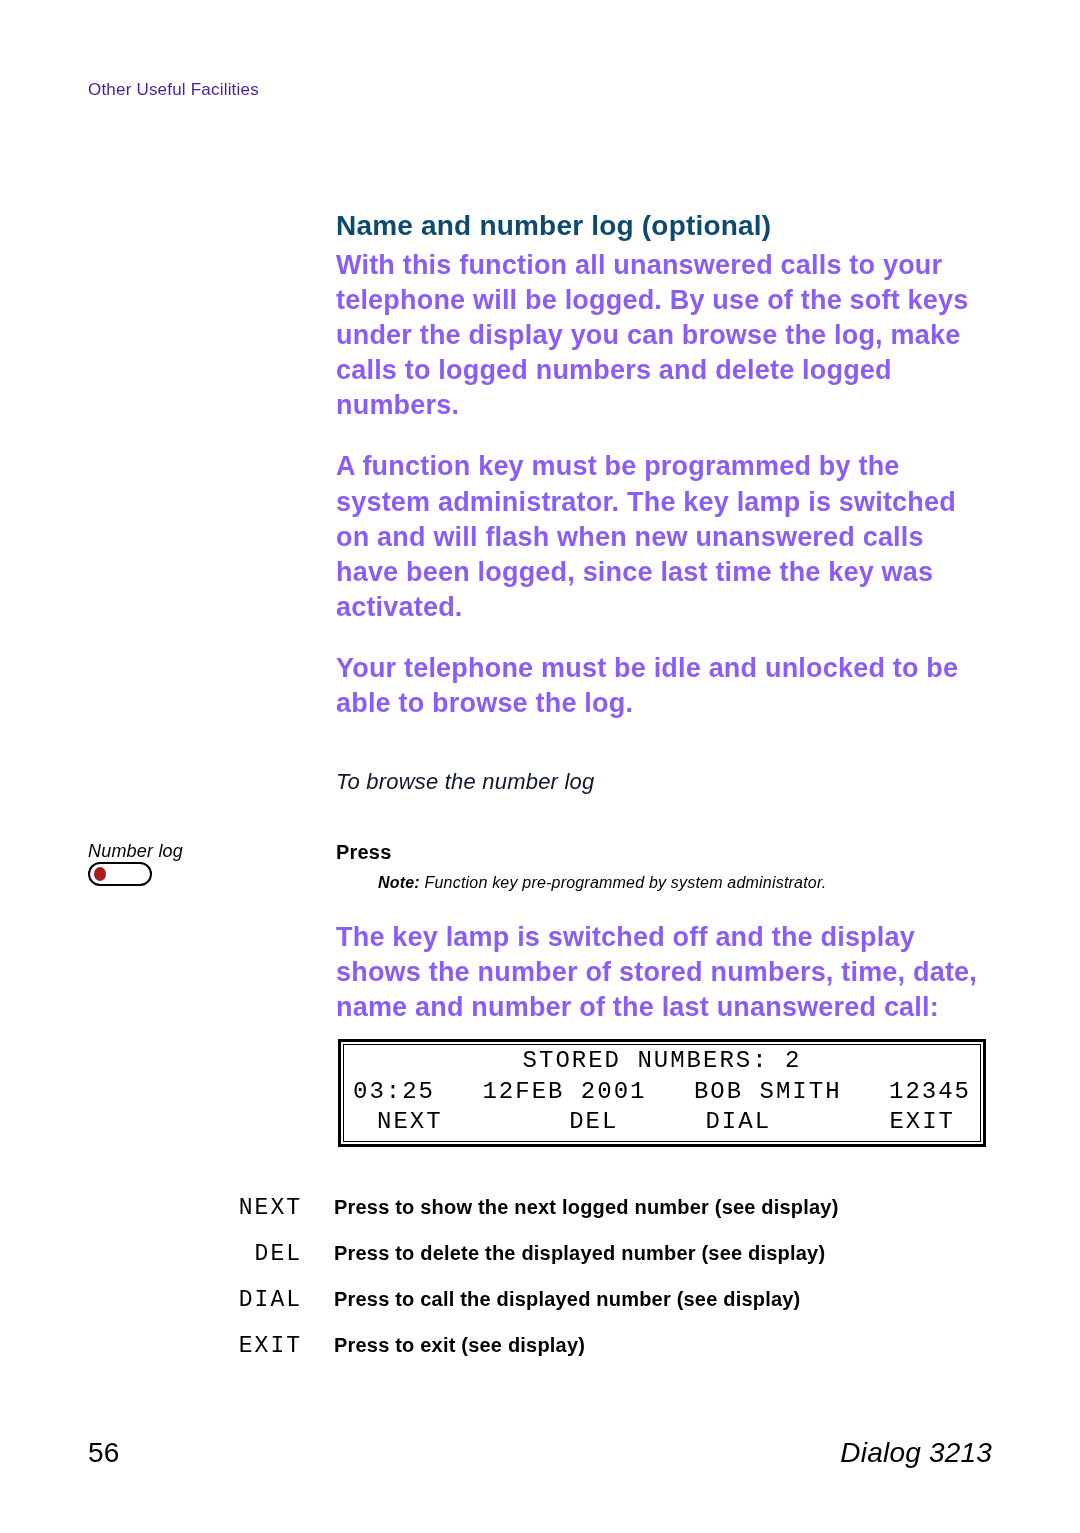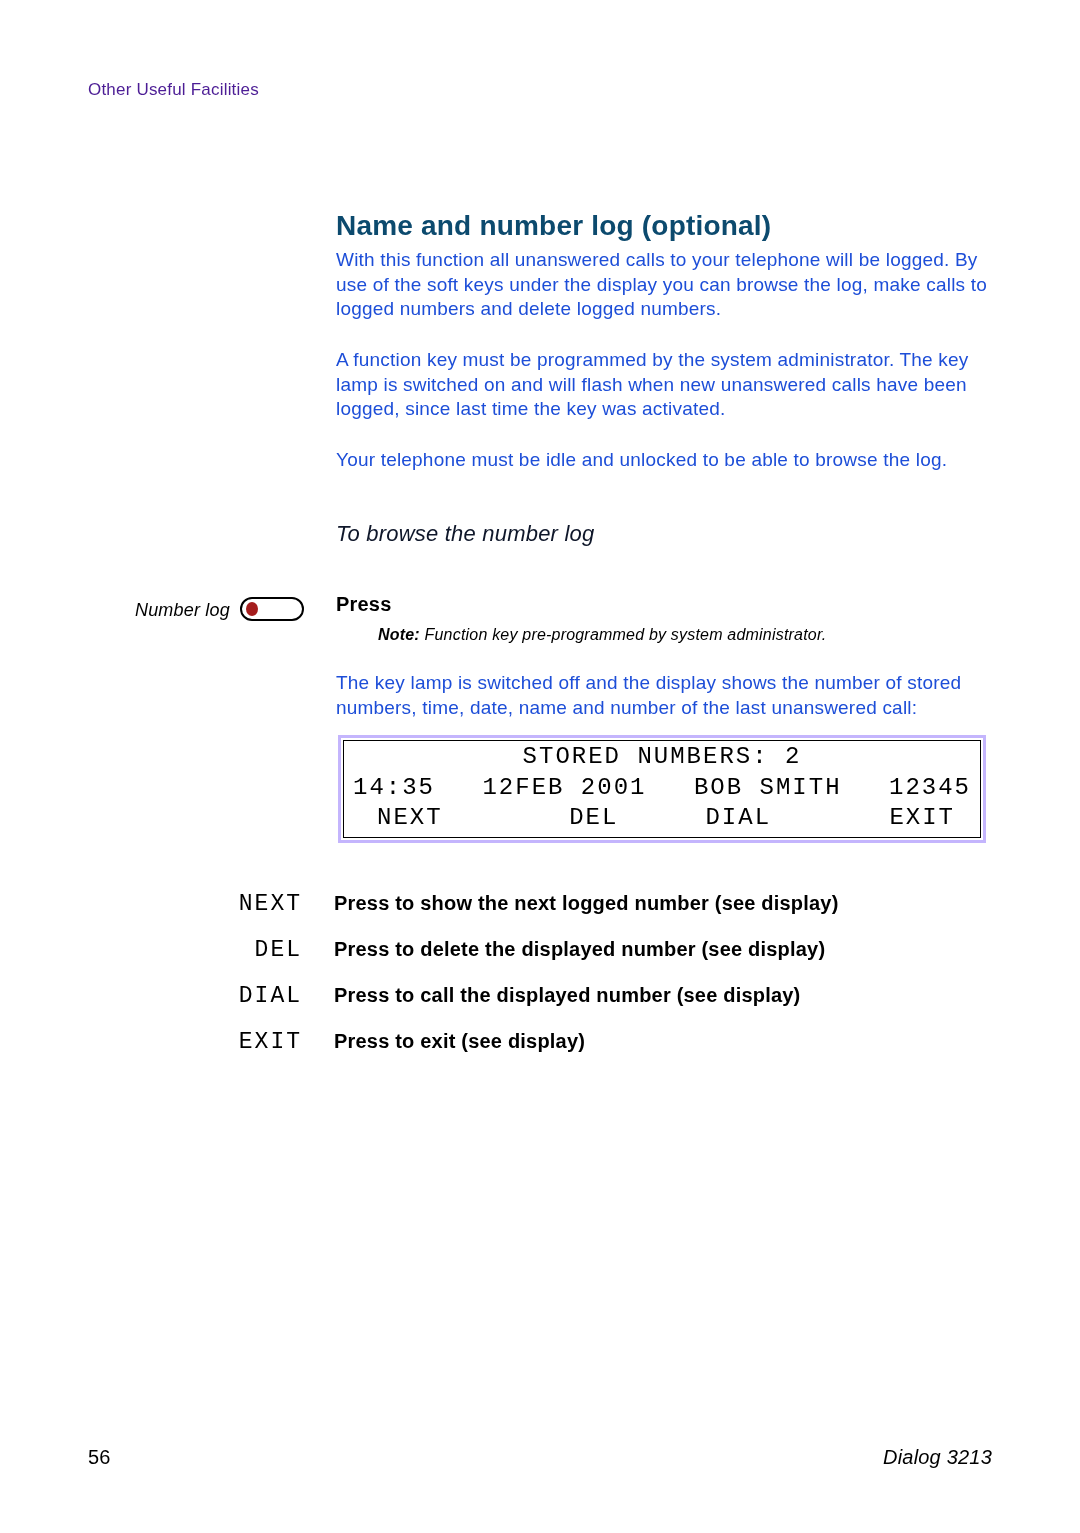--- a/index.html
+++ b/index.html
@@ -28,47 +28,48 @@
     margin-left: 248px;
     width: 654px;
   }
   h2.section-title {
     font-size: 28px;
     font-weight: 700;
     color: #0c4a6e;
     margin-bottom: 6px;
   }
   p.body {
-    font-size: 19px;
-    font-weight: 400;
+    font-size: 27px;
+    font-weight: 700;
     line-height: 1.3;
-    color: #1d4ed8;
+    color: #8b5cf6;
     margin-bottom: 26px;
   }
   p.body.last { margin-bottom: 48px; }
   h3.subheading {
     font-size: 22px;
     font-style: italic;
     font-weight: 400;
     color: #0f172a;
     margin-bottom: 46px;
   }
   .row {
     display: flex;
     align-items: flex-start;
     margin-left: -248px;
     width: 902px;
   }
   .row .left-col {
     width: 248px;
     display: flex;
-    align-items: flex-end;
+    align-items: flex-start;
     justify-content: flex-end;
     padding-right: 32px;
     min-height: 28px;
+    flex-direction: column;
   }
   .row .right-col { width: 654px; }
   .key-label-italic {
     font-size: 18px;
     font-style: italic;
     font-weight: 300;
     margin-right: 10px;
   }
   .key-icon {
     width: 64px;
@@ -79,21 +80,21 @@
   .note-block {
     margin-left: 42px;
     margin-top: 8px;
     margin-bottom: 26px;
     font-size: 16px;
     font-style: italic;
     font-weight: 300;
     line-height: 1.35;
   }
   .display-box {
-    border: 3px solid #c4b5fd;
+    border: 3px solid #000000;
     box-shadow: inset 0 0 0 2px #fff, inset 0 0 0 3px #000;
     width: 648px;
     padding: 4px 12px 6px 12px;
     font-family: "Andale Mono","Courier New",monospace;
     font-size: 24px;
     letter-spacing: 2px;
     line-height: 1.28;
     text-align: left;
     margin-left: 2px;
     margin-top: 4px;
@@ -124,21 +125,21 @@
     font-size: 20px;
     font-weight: 700;
   }
   .footer {
     position: absolute;
     bottom: 64px;
     left: 88px;
     right: 88px;
     display: flex;
     justify-content: space-between;
-    font-size: 20px;
+    font-size: 28px;
     font-weight: 300;
   }
   .footer .model { font-style: italic; }
 </style>
 </head>
 <body>
 
 <div class="page">
 
   <div class="header-label">Other Useful Facilities</div>
@@ -165,21 +166,21 @@
       <div class="right-col">
         <div class="bold" style="font-size:20px">Press</div>
         <div class="note-block">
           <span class="bold" style="font-style:italic">Note:</span><span> Function key pre-programmed by system administrator.</span>
         </div>
         <p class="body" style="margin-bottom:14px">The key lamp is switched off and the display shows the number of stored numbers, time, date, name and number of the last unanswered call:</p>
 
         <div class="display-box">
           <div class="display-line1">STORED NUMBERS: 2</div>
           <div class="display-line2">
-            <span>14:35</span>
+            <span>03:25</span>
             <span>12FEB 2001</span>
             <span>BOB SMITH</span>
             <span>12345</span>
           </div>
           <div class="display-line3">
             <span>NEXT</span>
             <span>DEL</span>
             <span>DIAL</span>
             <span>EXIT</span>
           </div>

